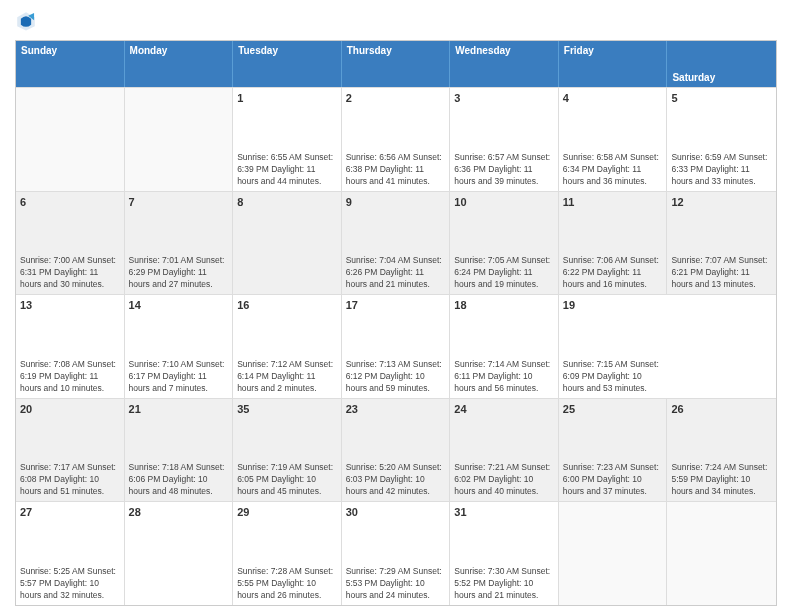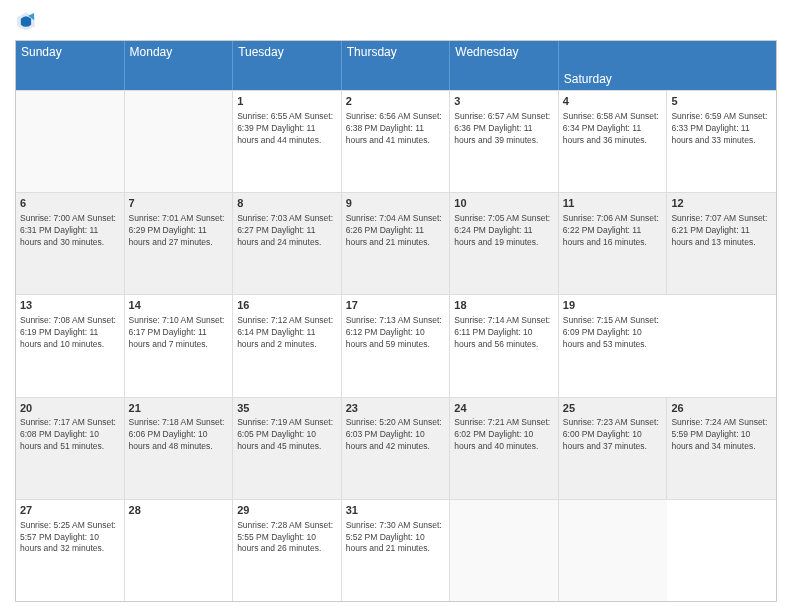--- a/index.html
+++ b/index.html
@@ -57,22 +57,22 @@
       flex-direction: column;
       border: 1px solid #ccc;
     }
     .cal-header-row {
       display: grid;
       grid-template-columns: repeat(7, 1fr);
       background: #3a7dbf;
     }
     .cal-header-cell {
       color: #fff;
-      font-size: 12px;
-      font-weight: normal;
+      font-size: 10px;
+      font-weight: bold;
       padding: 4px 5px;
       border-right: 1px solid #5a9dd5;
     }
     .cal-header-cell:last-child { border-right: none; margin-top: 27px; }
     .cal-body {
       flex: 1;
       display: flex;
       flex-direction: column;
     }
     .cal-week {
@@ -96,20 +96,21 @@
     .day-num {
       font-size: 11px;
       font-weight: bold;
       display: block;
       margin-bottom: 2px;
     }
     .cell-detail {
       font-size: 8.5px;
       color: #444;
       line-height: 1.4;
+      margin-top: 46px;
     }
   </style>
 </head>
 <body>
 
 <div class="page">
   <div class="header">
     <div class="logo">
       <svg class="logo-icon" viewBox="0 0 30 30">
         <polygon points="15,3 27,10 27,22 15,28 3,22 3,10" fill="#1a6bb5" opacity="0.15"></polygon>
@@ -127,20 +128,21 @@
     </div>
   </div>
 
   <div class="calendar">
     <div class="cal-header-row">
     <div class="cal-header-cell">Sunday</div>
         <div class="cal-header-cell">Monday</div>
         <div class="cal-header-cell">Tuesday</div>
         <div class="cal-header-cell">Thursday</div>
         <div class="cal-header-cell">Wednesday</div>
+        <div class="cal-header-cell">Friday</div>
         <div class="cal-header-cell">Saturday</div>
       </div>
     <div class="cal-body">
     <div class="cal-week">
           <div class="cal-cell empty"></div>
           <div class="cal-cell empty"></div>
           <div class="cal-cell">
             <span class="day-num">1</span>
             <div class="cell-detail">Sunrise: 6:55 AM
 Sunset: 6:39 PM
@@ -179,23 +181,20 @@
 Daylight: 11 hours and 30 minutes.</div>
           </div>
           <div class="cal-cell shaded">
             <span class="day-num">7</span>
             <div class="cell-detail">Sunrise: 7:01 AM
 Sunset: 6:29 PM
 Daylight: 11 hours and 27 minutes.</div>
           </div>
           <div class="cal-cell shaded">
             <span class="day-num">8</span>
-            <div class="cell-detail">Sunrise: 7:03 AM
-Sunset: 6:27 PM
-Daylight: 11 hours and 24 minutes.</div>
           </div>
           <div class="cal-cell shaded">
             <span class="day-num">9</span>
             <div class="cell-detail">Sunrise: 7:04 AM
 Sunset: 6:26 PM
 Daylight: 11 hours and 21 minutes.</div>
           </div>
           <div class="cal-cell shaded">
             <span class="day-num">10</span>
             <div class="cell-detail">Sunrise: 7:05 AM
@@ -305,20 +304,26 @@
 Daylight: 10 hours and 32 minutes.</div>
           </div>
           <div class="cal-cell">
             <span class="day-num">28</span>
           </div>
           <div class="cal-cell">
             <span class="day-num">29</span>
             <div class="cell-detail">Sunrise: 7:28 AM
 Sunset: 5:55 PM
 Daylight: 10 hours and 26 minutes.</div>
+          </div>
+          <div class="cal-cell">
+            <span class="day-num">30</span>
+            <div class="cell-detail">Sunrise: 7:29 AM
+Sunset: 5:53 PM
+Daylight: 10 hours and 24 minutes.</div>
           </div>
           <div class="cal-cell">
             <span class="day-num">31</span>
             <div class="cell-detail">Sunrise: 7:30 AM
 Sunset: 5:52 PM
 Daylight: 10 hours and 21 minutes.</div>
           </div>
           <div class="cal-cell empty"></div>
           <div class="cal-cell empty"></div>
         </div>

